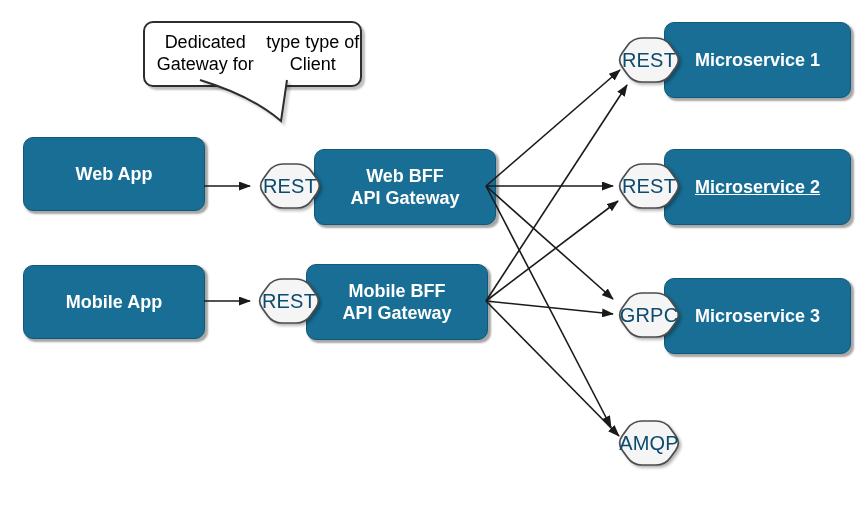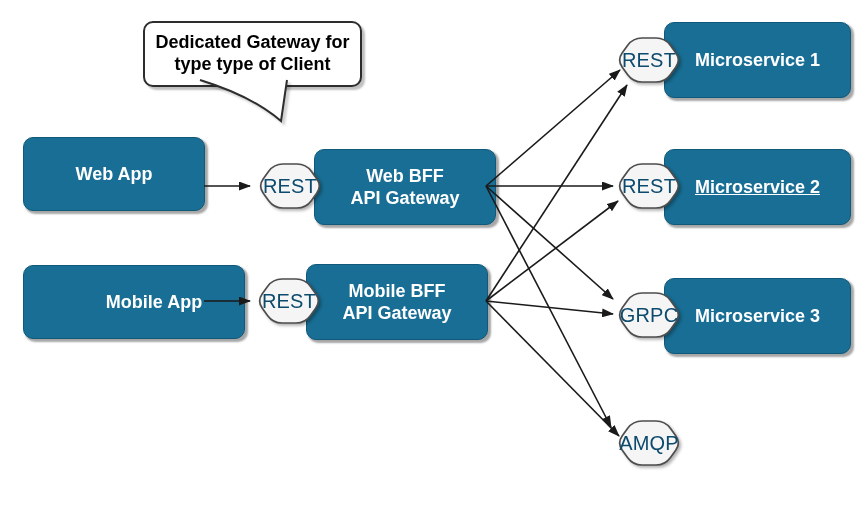--- a/index.html
+++ b/index.html
@@ -24,43 +24,43 @@
   .badge-label{
     position:absolute;left:0;top:0;right:0;bottom:0;
     display:flex;align-items:center;justify-content:center;
     font-size:20px;color:#0c4a6e;letter-spacing:0.2px;
   }
   
   .callout{
     position:absolute;left:143px;top:21px;width:215px;height:62px;
     background:#FFFFFF;border:2px solid #2D2D2D;border-radius:10px;
     box-shadow:3px 3px 2px rgba(0,0,0,0.25);
-    display:flex;flex-direction:column;align-items:center;justify-content:center;
-    font-size:18px;color:#000000;line-height:1.2;text-align:center;z-index:1;font-weight:bold;
+    display:flex;flex-direction:row;align-items:center;justify-content:center;
+    font-size:18px;color:#000000;line-height:1.2;text-align:center;z-index:1;
   }
   
   .edges{position:absolute;left:0;top:0;z-index:2;pointer-events:none;}
   .edges line{stroke:#1A1A1A;stroke-width:1.6;}
   .tail{fill:#FFFFFF;stroke:#2D2D2D;stroke-width:2;filter:drop-shadow(3px 3px 1px rgba(0,0,0,0.18));}
   .z1{z-index:1;}
 </style>
 </head>
 <body>
 
 <div class="canvas">
 
   <div class="callout">
     <span>Dedicated Gateway for</span>
     <span>type type of Client</span>
   </div>
 
   <div class="node z1" style="left:23px;top:137px;width:180px;height:72px;">
     <span>Web App</span>
   </div>
-  <div class="node z1" style="left:23px;top:265px;width:180px;height:72px;padding-left:40px;">
+  <div class="node z1" style="left:23px;top:265px;width:180px;height:72px;">
     <span>Mobile App</span>
   </div>
 
   <div class="node z1" style="left:314px;top:149px;width:180px;height:74px;">
     <span>Web BFF</span>
     <span>API Gateway</span>
   </div>
   <div class="node z1" style="left:306px;top:264px;width:180px;height:74px;">
     <span>Mobile BFF</span>
     <span>API Gateway</span>

